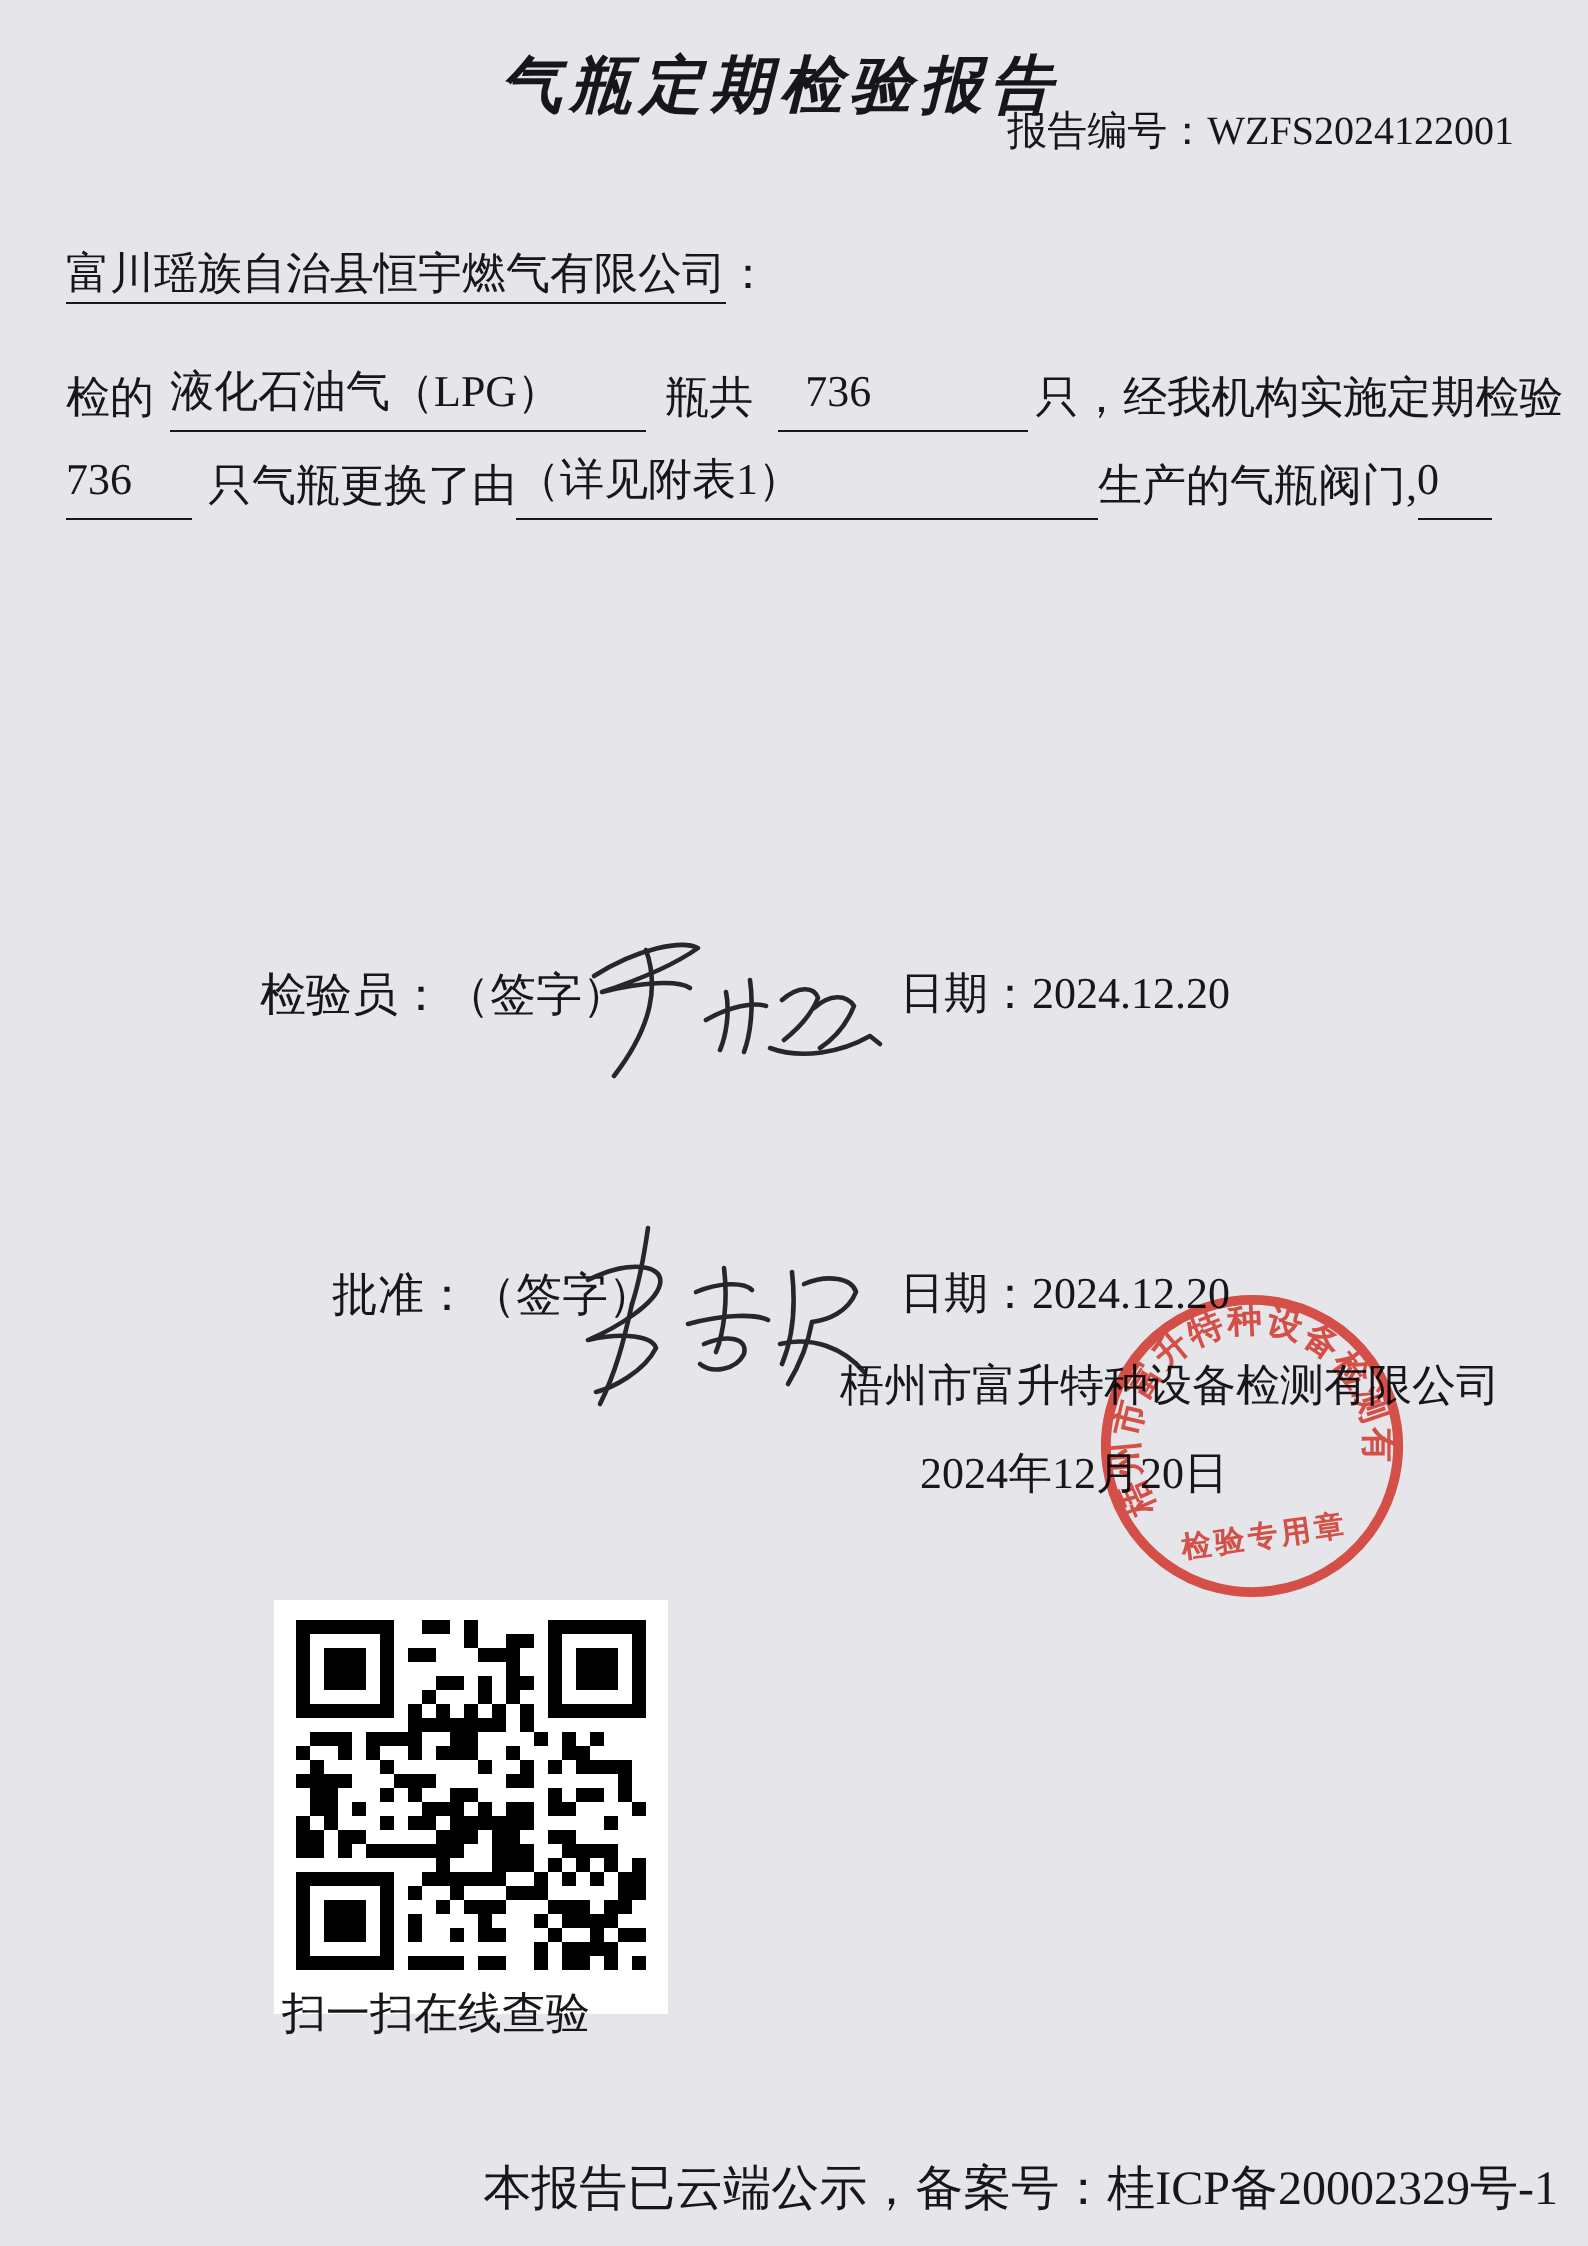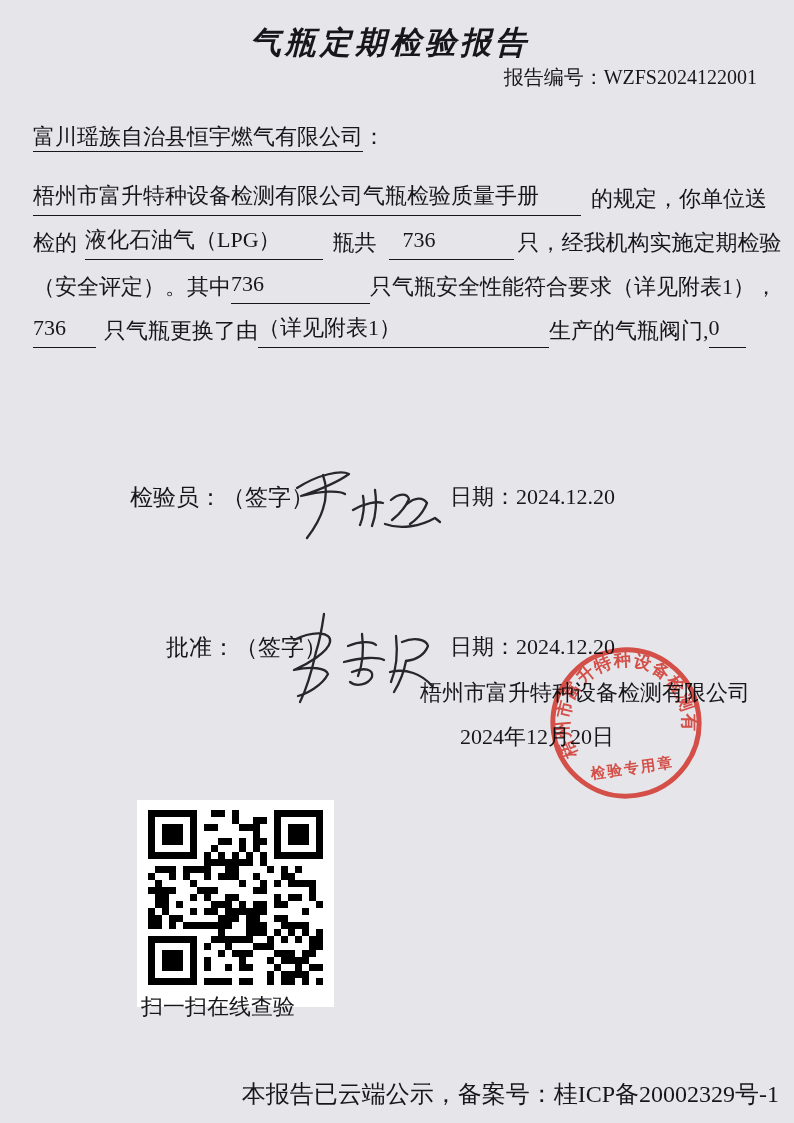--- a/index.html
+++ b/index.html
@@ -14,21 +14,21 @@
   }
   .abs { position:absolute; }
   .title {
     top:22px; left:0; width:780px;
     text-align:center;
     font-size:31px; font-weight:bold;
     letter-spacing:4px;
     font-style:italic;
   }
   .report-no {
-    top:64px; right:37px;
+    top:52px; right:37px;
     font-size:20px;
   }
   .addressee {
     top:122px; left:33px;
     font-size:22px;
   }
   .addressee .uname { border-bottom:1.5px solid #17171b; padding-bottom:2px; }
   .body-par {
     top:176px; left:33px; width:740px;
     font-size:22px;
@@ -63,23 +63,21 @@
 </head>
 <body>
 
 <div class="abs title">气瓶定期检验报告</div>
 
 <div class="abs report-no"><span>报告编号：</span><span>WZFS2024122001</span></div>
 
 <div class="abs addressee"><span class="uname">富川瑶族自治县恒宇燃气有限公司</span><span>：</span></div>
 
 <div class="abs body-par">
-    <div class="bline"><span class="u">梧州市富升特种设备检测有限公司气瓶检验质量手册</span><span class="u" style="width: 42px;"></span><span style="width: 10px;"></span><span>的规定，你单位送</span></div>
     <div class="bline"><span>检的</span><span style="width: 8px;"></span><span class="u">液化石油气（LPG）</span><span class="u" style="width: 42px;"></span><span style="width: 10px;"></span><span>瓶共</span><span style="width: 12px;"></span><span class="u" style="width: 14px;"></span><span class="u">736</span><span class="u" style="width: 78px;"></span><span style="width: 4px;"></span><span>只，经我机构实施定期检验</span></div>
-    <div class="bline"><span>（安全评定）。其中</span><span class="u">736</span><span class="u" style="width: 106px;"></span><span>只气瓶安全性能符合要求（详见附表1），</span></div>
     <div class="bline"><span class="u">736</span><span class="u" style="width: 30px;"></span><span style="width: 8px;"></span><span>只气瓶更换了由</span><span class="u">（详见附表1）</span><span class="u" style="width: 148px;"></span><span>生产的气瓶阀门,</span><span class="u">0</span><span class="u" style="width: 26px;"></span></div>
   </div>
 
 <div class="abs sig-row row-inspector">检验员：（签字）</div>
 <svg class="abs sig-svg-1" width="165" height="86" viewBox="0 0 165 86">
   <path d="M14 26 C36 12 58 8 66 12 C52 22 30 30 18 34 C38 29 56 28 62 32"></path>
   <path d="M40 13 C46 30 44 50 24 76"></path>
   <path d="M80 34 C82 44 80 56 77 63"></path>
   <path d="M70 48 C82 41 94 39 100 41"></path>
   <path d="M92 28 C94 42 92 56 89 64"></path>

